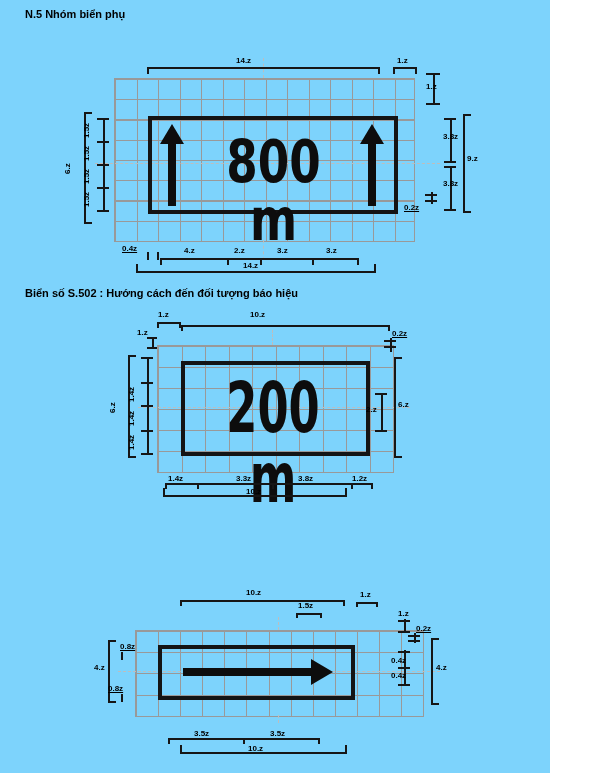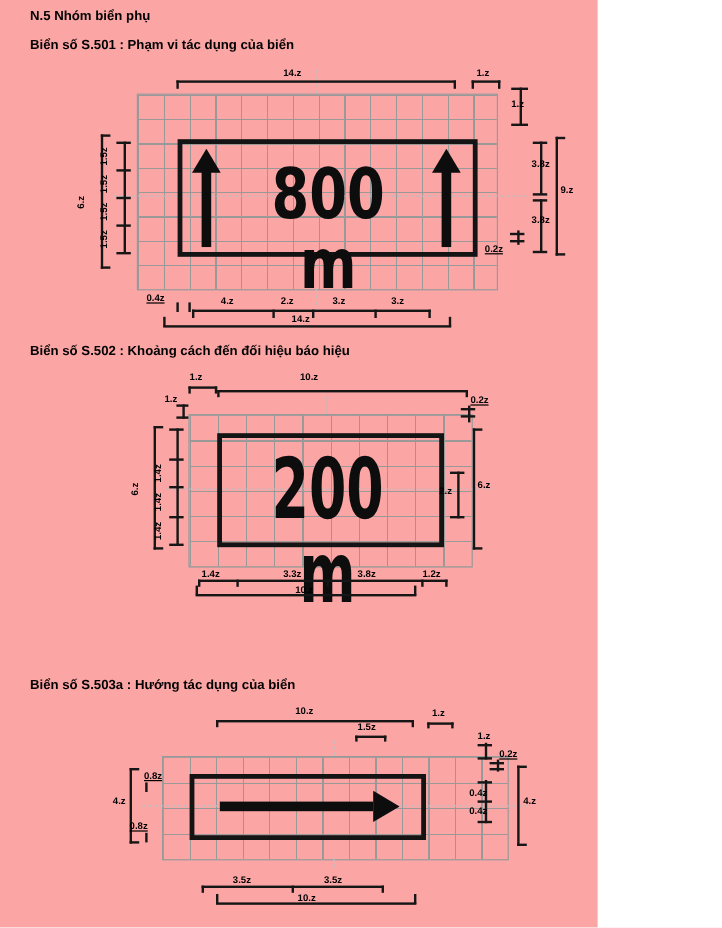--- a/index.html
+++ b/index.html
@@ -1,16 +1,16 @@
 <!DOCTYPE html>
 <html><head>
 <meta charset="utf-8">
 <style>
   html,body{margin:0;padding:0;background:#fff;}
-  .page{position:relative;width:498px;height:773px;background:#fca5a5;overflow:hidden;
+  .page{position:relative;width:550px;height:773px;background:#7dd3fc;overflow:hidden;
         font-family:"Liberation Sans",sans-serif;}
   .h{position:absolute;font-weight:bold;font-size:11px;color:#000;white-space:nowrap;z-index:5;}
   .dim{position:absolute;font-weight:bold;font-size:8px;line-height:9px;color:#000;
        white-space:nowrap;z-index:4;}
   .vdim{position:absolute;font-weight:bold;font-size:8px;line-height:10px;color:#000;
         white-space:nowrap;z-index:4;transform:rotate(-90deg);transform-origin:0 100%;}
   .u{text-decoration:underline;}
   .hl,.vl{position:absolute;background:#161616;z-index:3;}
   .hl{height:2px;}
   .vl{width:2px;}
@@ -26,21 +26,20 @@
   .st1{left:192px;top:133px;width:163px;font-size:58px;line-height:58px;transform:scaleX(.78);}
   .st2{left:190px;top:373px;width:166px;font-size:70px;line-height:70px;transform:scaleX(.64);}
   svg{position:absolute;z-index:2;}
 </style>
 </head>
 <body>
 
 <div class="page">
 
   <div class="h" style="left:25px;top:8px">N.5 Nhóm biển phụ</div>
-  <div class="h" style="left:25px;top:32px">Biển số S.501 : Phạm vi tác dụng của biển</div>
 
   <div class="clh" style="left:95px;top:163px;width:345px"></div>
   <div class="clv" style="left:263px;top:58px;height:20px"></div>
   <div class="clv" style="left:263px;top:240px;height:20px"></div>
   <div class="grid" style="left:114px;top:78px;width:299px;height:162px;--cw:21.5px;--ch:20.25px"></div>
   <div class="frame" style="left:148px;top:116px;width:242px;height:90px"></div>
   <svg style="left:160px;top:124px" width="24" height="82" viewBox="0 0 24 82">
       <polygon points="12,0 24,20 0,20" fill="#0d0d0d"></polygon>
       <rect x="8" y="18" width="8" height="64" fill="#0d0d0d"></rect>
     </svg>
@@ -106,21 +105,21 @@
   <i class="vl" style="left:357px;top:258px;height:7px"></i>
   <div class="dim" style="left:184px;top:246px">4.z</div>
   <div class="dim" style="left:234px;top:246px">2.z</div>
   <div class="dim" style="left:277px;top:246px">3.z</div>
   <div class="dim" style="left:326px;top:246px">3.z</div>
   <i class="hl" style="left:136px;top:271px;width:240px"></i>
   <i class="vl" style="left:136px;top:264px;height:8px"></i>
   <i class="vl" style="left:374px;top:264px;height:8px"></i>
   <div class="dim" style="left:243px;top:261px">14.z</div>
 
-  <div class="h" style="left:25px;top:287px">Biển số S.502 : Khoảng cách đến đối hiệu báo hiệu</div>
+  <div class="h" style="left:25px;top:287px">Biển số S.502 : Hướng cách đến đối tượng báo hiệu</div>
   <div class="clh" style="left:138px;top:407px;width:272px"></div>
   <div class="clv" style="left:272px;top:330px;height:15px"></div>
   <div class="clv" style="left:272px;top:471px;height:14px"></div>
   <div class="grid" style="left:157px;top:345px;width:235px;height:126px;--cw:23.5px;--ch:21px"></div>
   <div class="frame" style="left:181px;top:361px;width:181px;height:87px"></div>
   <div class="sign-text st2">200 m</div>
 
   <i class="hl" style="left:157px;top:322px;width:24px"></i>
   <i class="vl" style="left:157px;top:322px;height:6px"></i>
   <i class="vl" style="left:179px;top:322px;height:6px"></i>
@@ -166,21 +165,20 @@
   <i class="vl" style="left:371px;top:483px;height:6px"></i>
   <div class="dim" style="left:168px;top:474px">1.4z</div>
   <div class="dim" style="left:236px;top:474px">3.3z</div>
   <div class="dim" style="left:298px;top:474px">3.8z</div>
   <div class="dim" style="left:352px;top:474px">1.2z</div>
   <i class="hl" style="left:163px;top:495px;width:184px"></i>
   <i class="vl" style="left:163px;top:488px;height:8px"></i>
   <i class="vl" style="left:345px;top:488px;height:8px"></i>
   <div class="dim" style="left:246px;top:487px">10.z</div>
 
-  <div class="h" style="left:25px;top:565px">Biển số S.503a : Hướng tác dụng của biển</div>
   <div class="clh" style="left:118px;top:671px;width:322px"></div>
   <div class="clv" style="left:278px;top:617px;height:13px"></div>
   <div class="clv" style="left:278px;top:715px;height:8px"></div>
   <div class="grid" style="left:135px;top:630px;width:287px;height:85px;--cw:22.1px;--ch:21.25px"></div>
   <div class="frame" style="left:158px;top:645px;width:189px;height:47px"></div>
   <svg style="left:183px;top:659px" width="150" height="26" viewBox="0 0 150 26">
       <rect x="0" y="9" width="128" height="8" fill="#0d0d0d"></rect>
       <polygon points="128,0 150,13 128,26" fill="#0d0d0d"></polygon>
     </svg>
 

